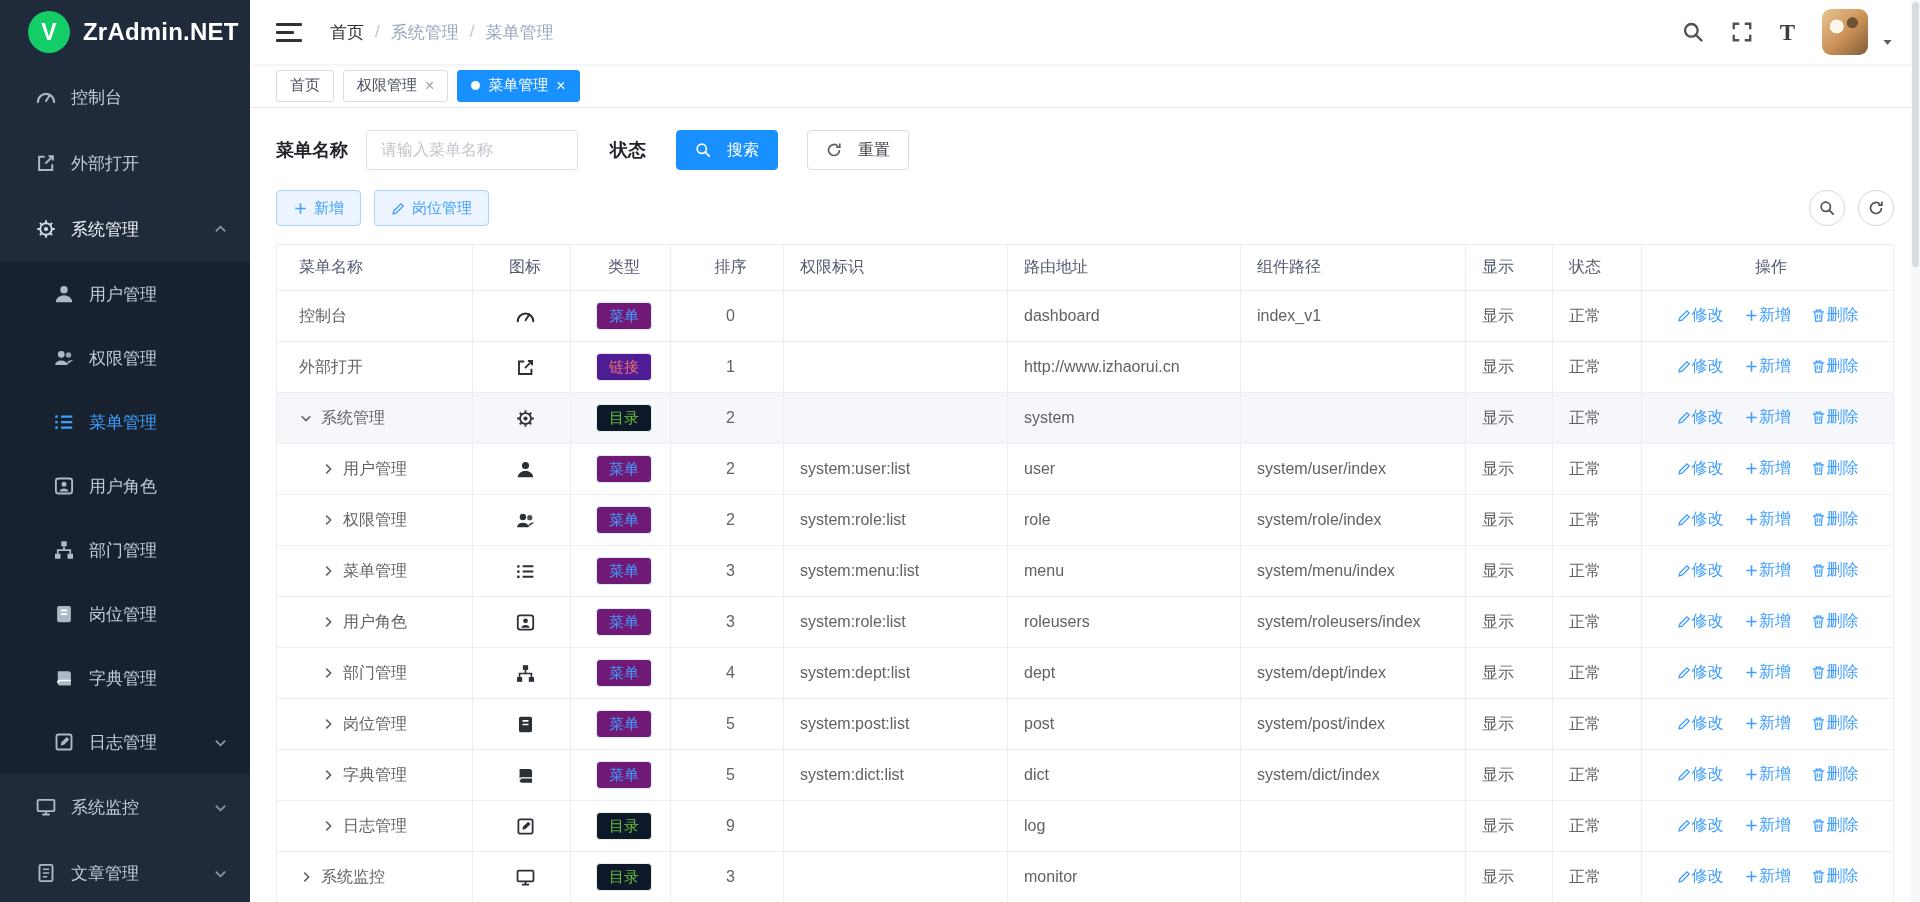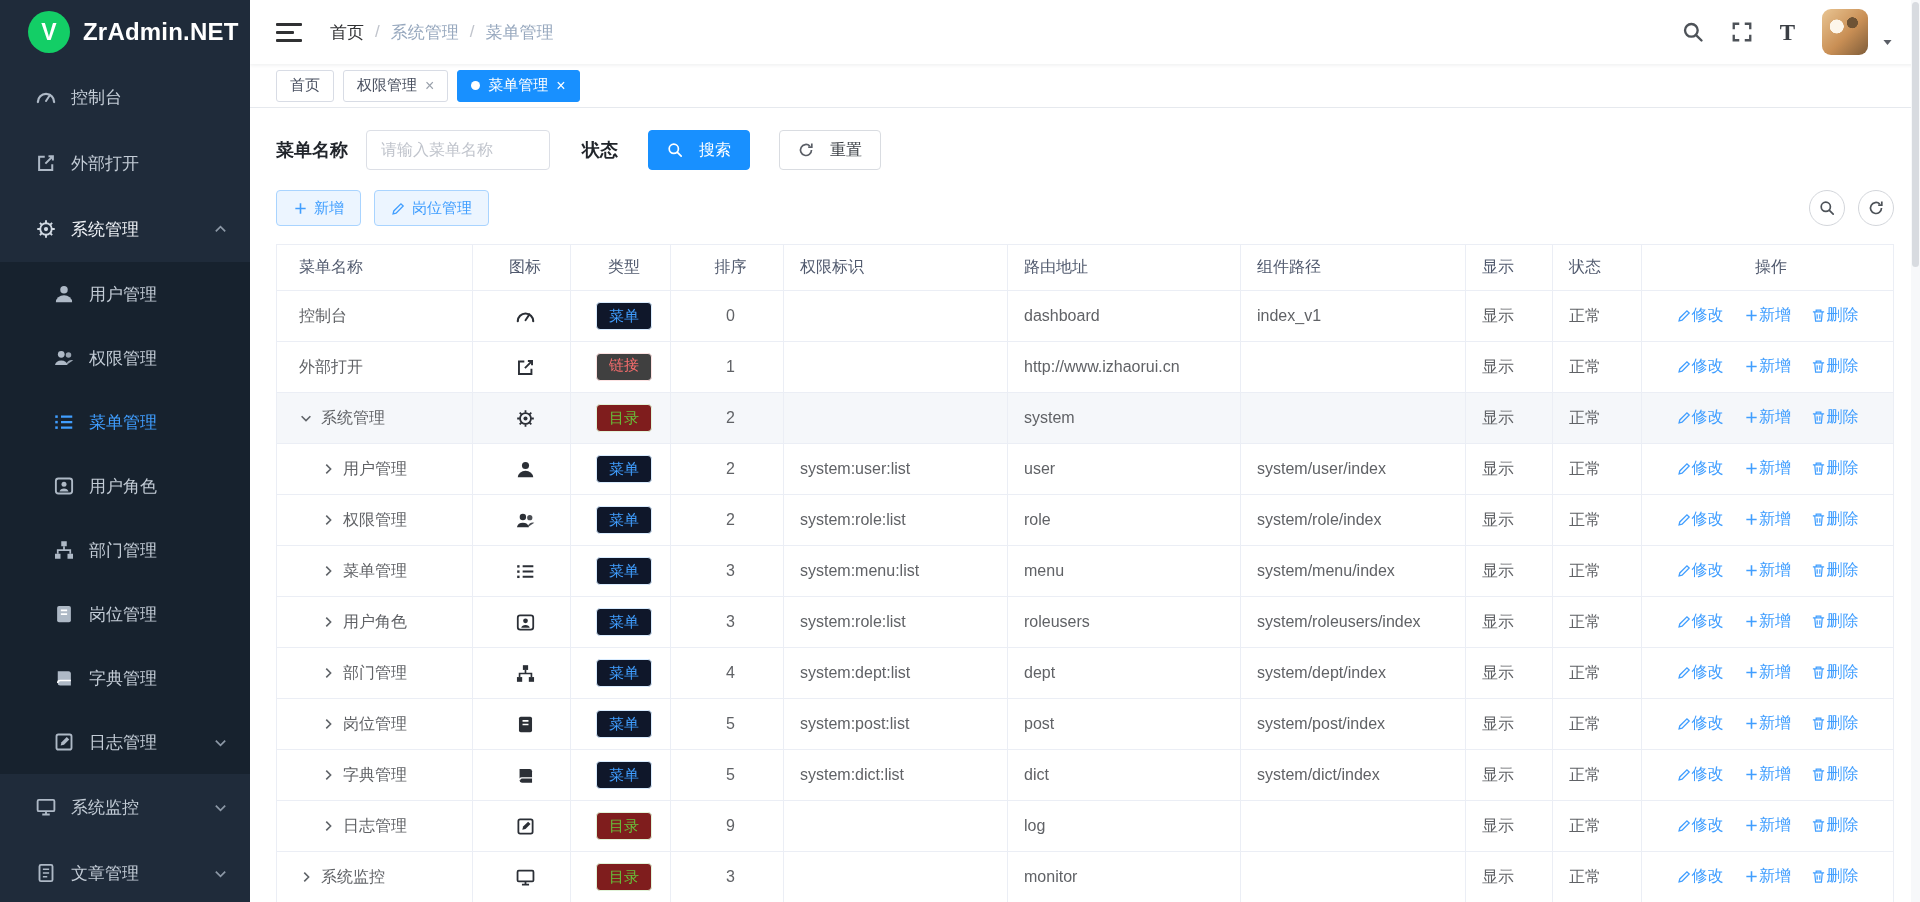--- a/index.html
+++ b/index.html
@@ -52,21 +52,21 @@
   .tab.active { background:#1890ff; border-color:#1890ff; color:#fff; }
   .tdot { width:9px; height:9px; border-radius:50%; background:#fff; }
   .tclose { font-size:16px; line-height:1; color:#9aa1ab; cursor:pointer; }
   .tab.active .tclose { color:#fff; }
 
   .content { flex:1; padding:22px 26px 0 26px; overflow:hidden; }
 
   .frow { display:flex; align-items:center; margin-bottom:20px; }
   .flabel { font-size:18px; font-weight:bold; color:#21252b; margin-right:18px; }
   .flabel.ml { margin-left:32px; }
-  .finput { width:184px; height:40px; border:1px solid #dcdfe6; border-radius:4px; padding:0 14px; font-size:16px; color:#606266; outline:none; font-family:inherit; }
+  .finput { width:212px; height:40px; border:1px solid #dcdfe6; border-radius:4px; padding:0 14px; font-size:16px; color:#606266; outline:none; font-family:inherit; }
   .finput::placeholder { color:#c0c4cc; }
   .fselect { width:236px; height:40px; border:1px solid #dcdfe6; border-radius:4px; padding:0 12px 0 14px; display:flex; align-items:center; justify-content:space-between; cursor:pointer; background:#fff; }
   .fselect .ph { color:#c0c4cc; font-size:16px; }
   .scaret { width:14px; height:14px; color:#c0c4cc; }
   .btn { height:40px; display:inline-flex; align-items:center; gap:16px; padding:0 18px; border-radius:4px; font-size:16px; cursor:pointer; border:1px solid transparent; font-family:inherit; }
   .btn svg { width:16px; height:16px; }
   .btn-primary { background:#1890ff; color:#fff; border-color:#1890ff; margin-left:12px; }
   .btn-default { background:#fff; color:#3c4046; border-color:#d9dce1; margin-left:29px; }
   .btn-default svg { color:#5a5e66; }
 
@@ -83,23 +83,23 @@
   th { height:46px; color:#515a6e; font-weight:normal; background:#fff; }
   td { height:51px; color:#606266; }
   .al { text-align:left; padding-left:16px; }
   .ac { text-align:center;padding-left:7px; }
   .c-name { text-align:left; padding-left:22px; }
   .c-name.child { padding-left:44px; }
   .rchev { width:14px; height:14px; color:#5f6368; margin-right:8px; cursor:pointer; }
   .ticon { width:19px; height:19px; color:#2b2f36; }
   tr.row-hl td { background:#f5f7fa; }
   .tag { display:inline-block; min-width:52px; padding:0 12px; height:28px; line-height:26px; border-radius:4px; border:1px solid; font-size:15px; }
-  .tag-menu { color:#409eff; background:#0f172a; border-color:#d9ecff;text-align:center; }
-  .tag-link { color:#f56c6c; background:#404040; border-color:#fde2e2;font-family:Liberation Mono, monospace; }
-  .tag-dir  { color:#67c23a; background:#7f1d1d; border-color:#e1f3d8; }
+  .tag-menu { color:#409eff; background:#701a75; border-color:#d9ecff;text-align:center; }
+  .tag-link { color:#f56c6c; background:#4c1d95; border-color:#fde2e2; }
+  .tag-dir  { color:#67c23a; background:#0f172a; border-color:#e1f3d8; }
   .c-ops { text-align:center; }
   .op { display:inline-flex; align-items:center; color:#409eff; cursor:pointer; margin:0 8px; text-decoration:none; font-size:16px; }
   .op svg { width:15px; height:15px; }
 
   
   .vtrack { position:absolute; top:0; right:0; width:9px; height:100%; background:#f7f8fa; z-index:4; }
   .vthumb { position:absolute; top:2px; right:1px; width:7px; height:265px; border-radius:4px; background:#d8dbe0; }
 </style>
 </head>
 <body>

